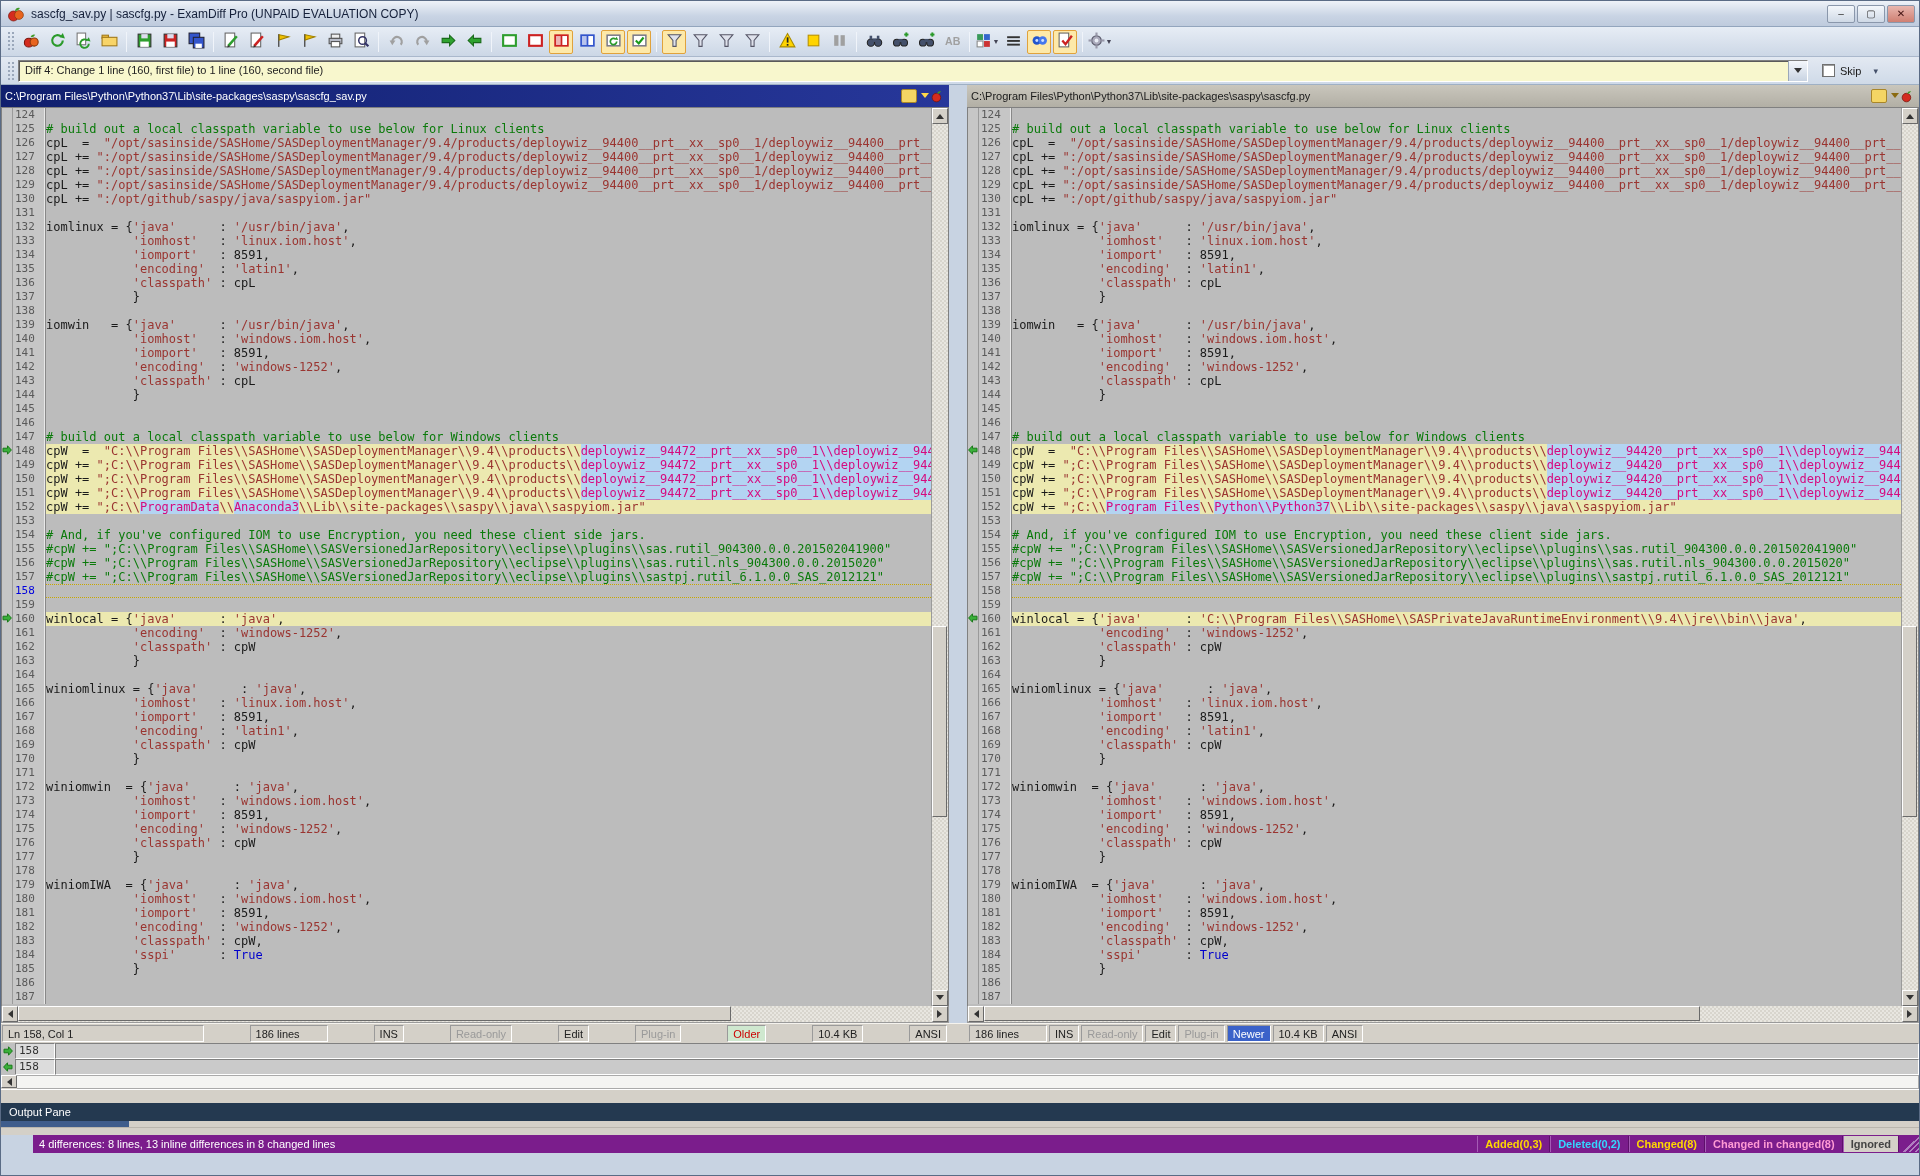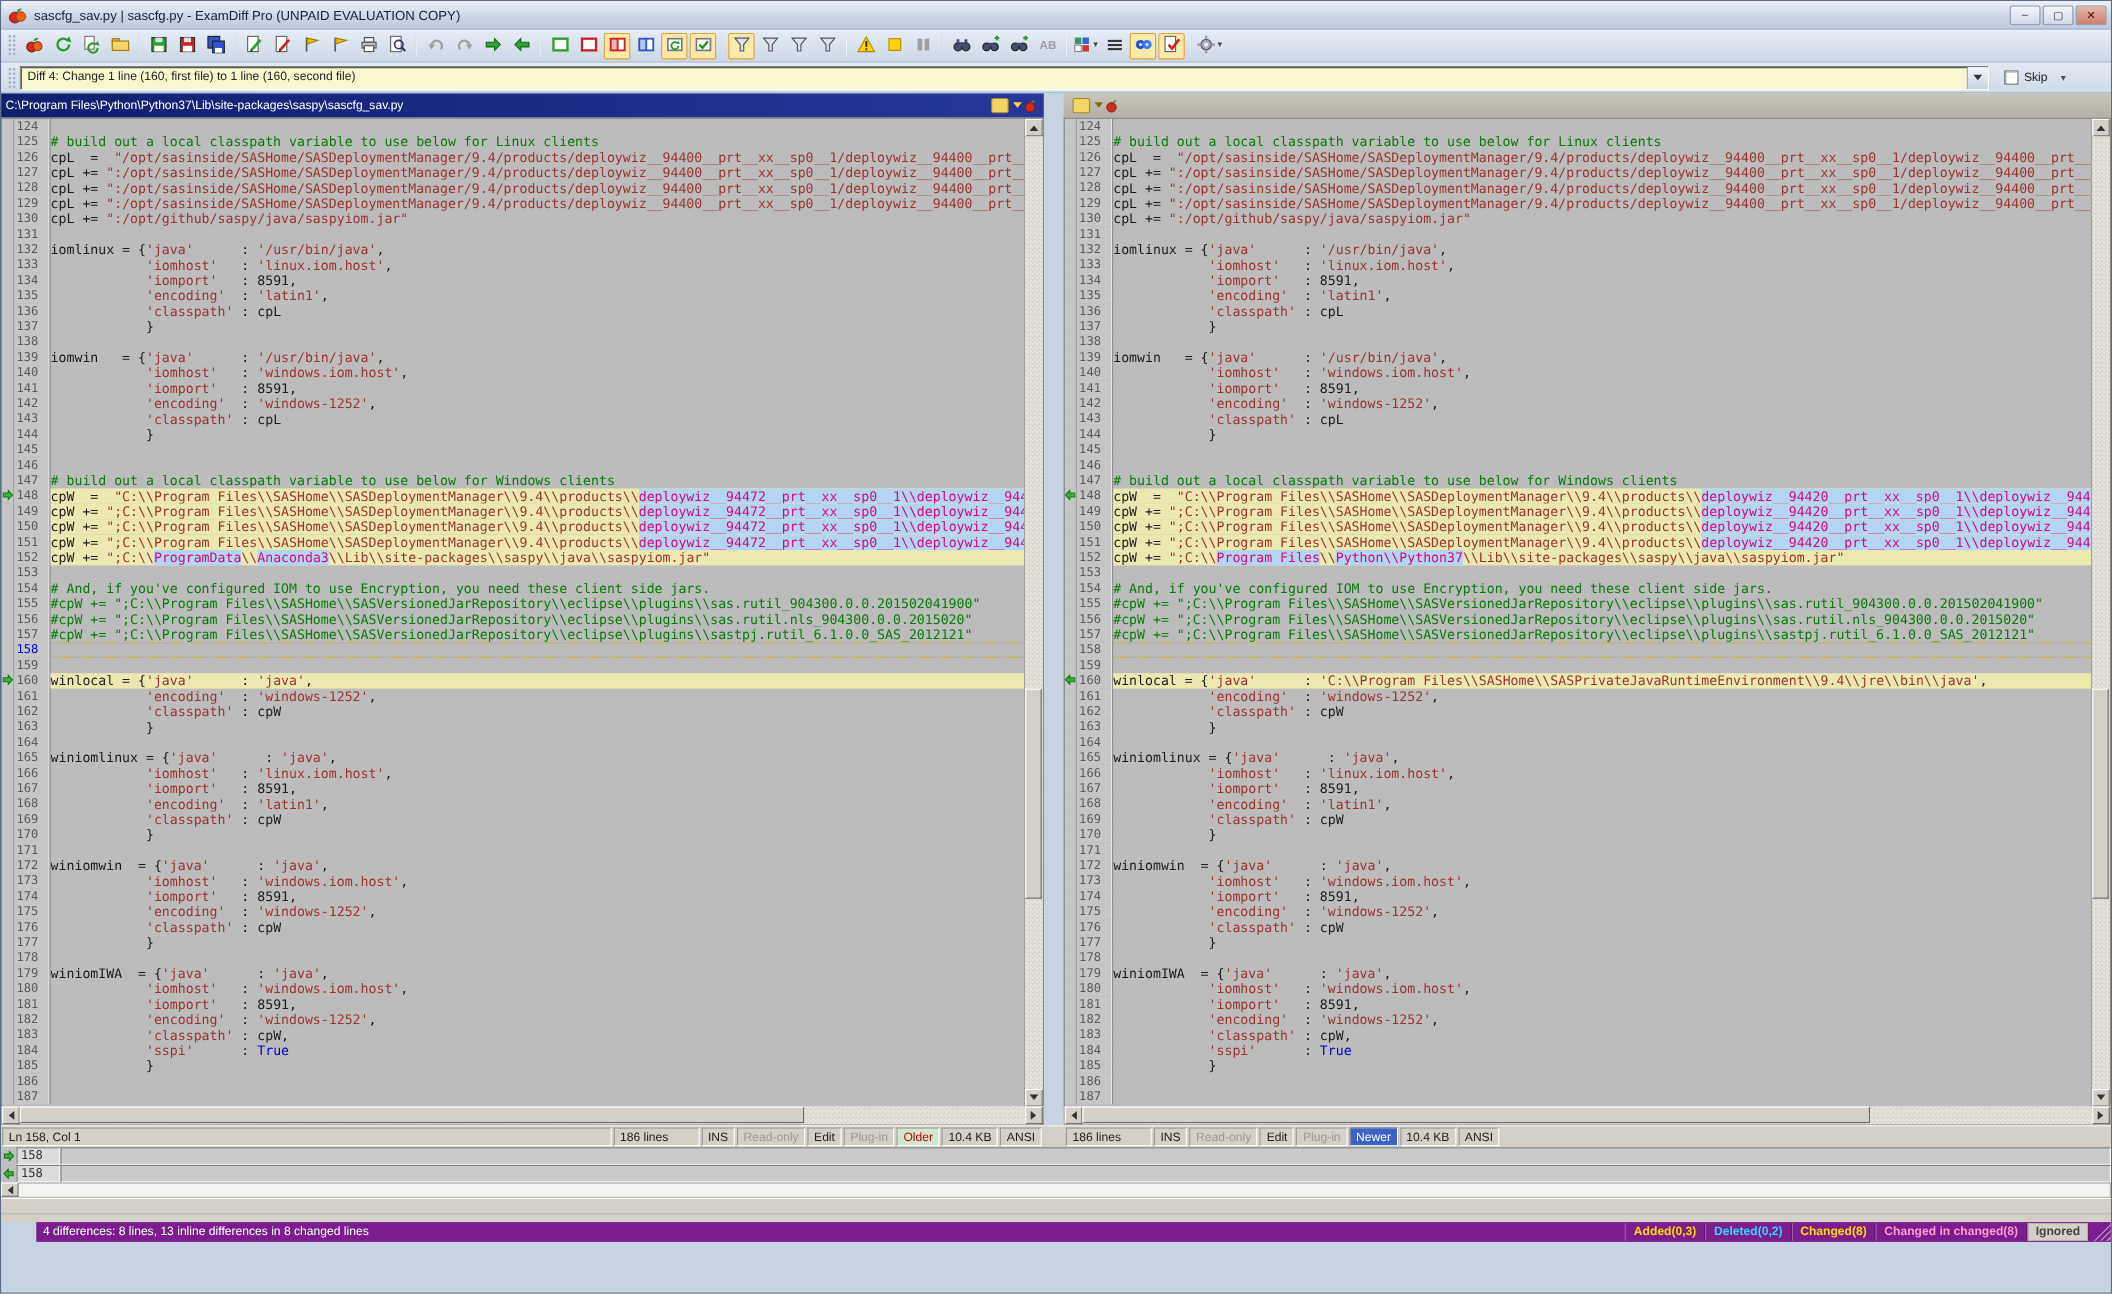--- a/index.html
+++ b/index.html
@@ -76,21 +76,21 @@
   .hbtn{width:16px;flex:0 0 16px;background:#d4d0c8;border:1px solid;border-color:#fff #6a6a6a #6a6a6a #fff;
     display:flex;align-items:center;justify-content:center;}
   .htrack{flex:1;position:relative;background:repeating-conic-gradient(#e8e6e0 0 25%,#d8d5cd 0 50%) 0 0/4px 4px;}
   .hthumb{position:absolute;top:0;height:15px;background:#d4d0c8;border:1px solid;border-color:#fff #6a6a6a #6a6a6a #fff;}
   .tri{width:0;height:0;border:4px solid transparent;}
   .tri.up{border-bottom:5px solid #333;margin-top:-3px;} .tri.dn{border-top:5px solid #333;margin-bottom:-3px;}
   .tri.lf{border-right:5px solid #333;margin-left:-3px;} .tri.rt{border-left:5px solid #333;margin-right:-3px;}
   
   .statusrow{height:20px;display:flex;background:#d4d0c8;border-top:1px solid #f5f3ee;}
   .sgroup{display:flex;}
-  .sgroup.l{width:948px;} .sgap{width:20px;} .sgroup.r{width:952px;}
+  .sgroup.l{width:948px;gap:44px;} .sgap{width:20px;} .sgroup.r{width:952px;}
   .scell{border:1px solid;border-color:#9a9a9a #fff #fff #9a9a9a;margin:1px;padding:2px 5px;
     white-space:nowrap;overflow:hidden;color:#222;}
   .scell.flex{flex:1;}
   .scell.dis{color:#9a9a9a;}
   .scell.older{color:#cc0000;background:#cfe8cf;}
   .scell.newer{color:#fff;background:#3b62c9;}
   
   .insp{height:16px;display:flex;align-items:stretch;background:#c0c0c0;}
   .insp .ar{width:14px;display:flex;align-items:center;justify-content:center;background:#c0c0c0;}
   .insp .num{width:40px;background:#dcdcdc;border:1px solid;border-color:#808080 #fff #fff #808080;
@@ -785,20 +785,21 @@
         <span class="hbtn">
             <span class="tri rt"></span>
           </span>
       </div>
     </div>
 
     <div class="splitter"></div>
 
     <div class="pane r">
       <div class="phead inact">
+        <span class="ptitle">C:\Program Files\Python\Python37\Lib\site-packages\saspy\sascfg.py</span>
         <span class="hico copy"></span>
         <span class="hico dda">
             <span class="tri dn" style="border-top-color:#8a6a10"></span>
           </span>
         <svg class="appico" style="width:14px;height:14px;margin:0 0 0 2px" viewBox="0 0 18 18">
             <circle cx="7" cy="11" r="5.5" fill="#d42b1e" stroke="#7a140c"></circle>
             <path d="M8 6 Q9 2 13 3 Q11 6 9 6 Z" fill="#3f9a28"></path>
           </svg>
       </div>
       <div class="pbody">
@@ -1204,20 +1205,29 @@
       </div>
     </div>
   <div class="inspscroll">
     <span class="hbtn">
         <span class="tri lf"></span>
       </span>
     <span class="trackw"></span>
   </div>
   <div class="gaprow"></div>
 
+  <div class="outrow">
+    <div class="outbar">
+        <span>Output Pane</span>
+      </div>
+    <div class="outtab">
+        <span class="on"></span>
+        <span class="off"></span>
+      </div>
+  </div>
   <div class="spacer8"></div>
 
   <div class="purple">
     <span class="sum">4 differences: 8 lines, 13 inline differences in 8 changed lines</span>
     <span id="badges" style="display: flex;">
         <span class="badge" style="color:#ffd800">Added(0,3)</span>
         <span class="badge" style="color:#33d6ff">Deleted(0,2)</span>
         <span class="badge" style="color:#ffd800">Changed(8)</span>
         <span class="badge" style="color:#ff9ad4">Changed in changed(8)</span>
         <span class="badge graybg" style="color:#444444;background:#d4d0c8">Ignored</span>

